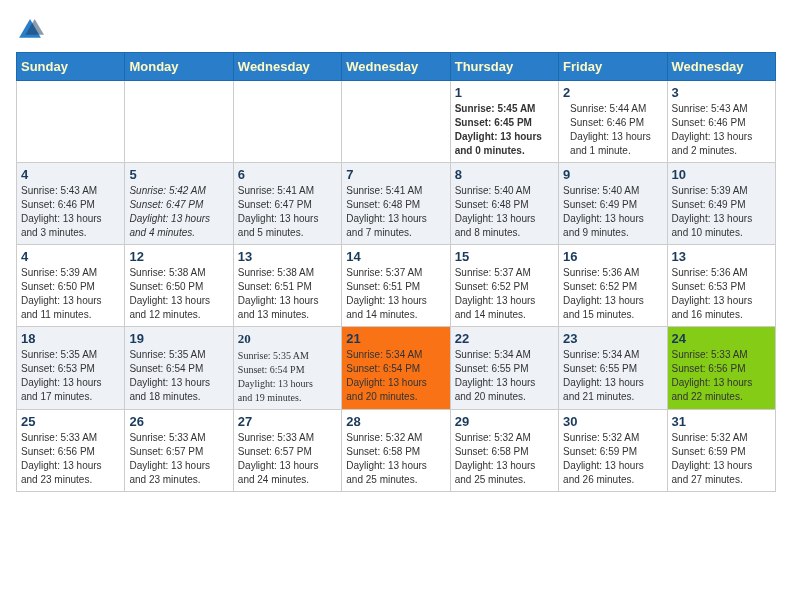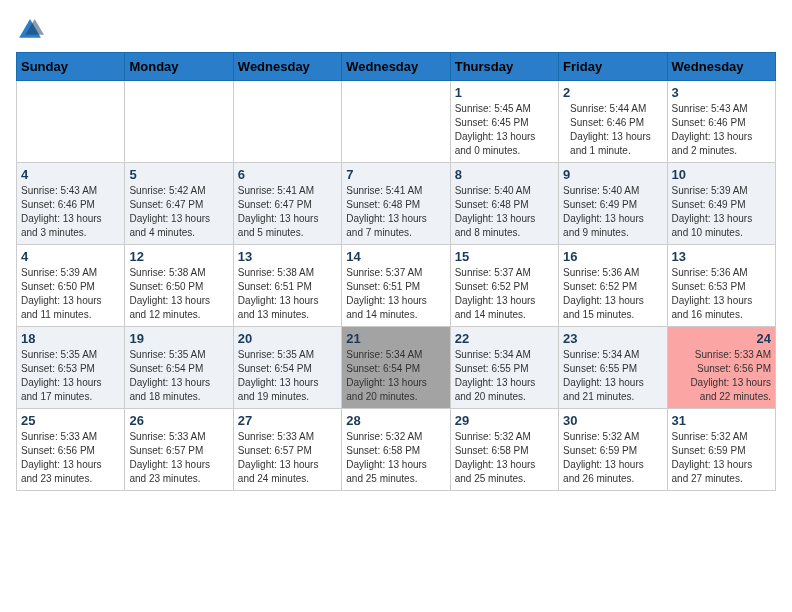--- a/index.html
+++ b/index.html
@@ -46,21 +46,21 @@
       font-size: 16px;
       color: #333;
     }
     .calendar {
       width: 100%;
       border-collapse: collapse;
       font-size: 11px;
     }
     .calendar th {
       background: #2a7dc9;
-      color: #000000;
+      color: #fef9c3;
       padding: 6px 4px;
       text-align: left;
       font-size: 13px;
       font-weight: bold;
       border: 1px solid #1a6ab0;
     }
     .calendar td {
       border: 1px solid #ccc;
       vertical-align: top;
       padding: 4px;
@@ -119,21 +119,21 @@
       </tr>
   </thead>
   <tbody id="calendar-body">
   <tr>
         <td class="empty"></td>
         <td class="empty"></td>
         <td class="empty"></td>
         <td class="empty"></td>
         <td>
           <div class="day-number">1</div>
-          <div class="day-info" style="white-space: pre-line;">Sunrise: 5:45 AM
+          <div class="day-info" style="white-space: pre-line; font-weight: bold;">Sunrise: 5:45 AM
 Sunset: 6:45 PM
 Daylight: 13 hours
 and 0 minutes.</div>
         </td>
         <td>
           <div class="day-number">2</div>
           <div class="day-info" style="white-space: pre-line; margin-left: 7px;">Sunrise: 5:44 AM
 Sunset: 6:46 PM
 Daylight: 13 hours
 and 1 minute.</div>
@@ -149,21 +149,21 @@
       <tr>
         <td style="background: rgb(238, 242, 247);">
           <div class="day-number">4</div>
           <div class="day-info" style="white-space: pre-line;">Sunrise: 5:43 AM
 Sunset: 6:46 PM
 Daylight: 13 hours
 and 3 minutes.</div>
         </td>
         <td style="background: rgb(238, 242, 247);">
           <div class="day-number">5</div>
-          <div class="day-info" style="white-space: pre-line;">Sunrise: 5:42 AM
+          <div class="day-info" style="white-space: pre-line; font-style: italic;">Sunrise: 5:42 AM
 Sunset: 6:47 PM
 Daylight: 13 hours
 and 4 minutes.</div>
         </td>
         <td style="background: rgb(238, 242, 247);">
           <div class="day-number">6</div>
           <div class="day-info" style="white-space: pre-line;">Sunrise: 5:41 AM
 Sunset: 6:47 PM
 Daylight: 13 hours
 and 5 minutes.</div>
@@ -256,49 +256,49 @@
 Daylight: 13 hours
 and 17 minutes.</div>
         </td>
         <td style="background: rgb(238, 242, 247); margin-top: 24px;">
           <div class="day-number">19</div>
           <div class="day-info" style="white-space: pre-line;">Sunrise: 5:35 AM
 Sunset: 6:54 PM
 Daylight: 13 hours
 and 18 minutes.</div>
         </td>
-        <td style="background: rgb(238, 242, 247);">
+        <td style="background: rgb(238, 242, 247); font-family: Liberation Serif, serif;">
           <div class="day-number">20</div>
           <div class="day-info" style="white-space: pre-line;">Sunrise: 5:35 AM
 Sunset: 6:54 PM
 Daylight: 13 hours
 and 19 minutes.</div>
         </td>
-        <td style="background: #a3a3a3;">
+        <td style="background: #f97316;">
           <div class="day-number">21</div>
           <div class="day-info" style="white-space: pre-line;">Sunrise: 5:34 AM
 Sunset: 6:54 PM
 Daylight: 13 hours
 and 20 minutes.</div>
         </td>
         <td style="background: rgb(238, 242, 247);">
           <div class="day-number">22</div>
           <div class="day-info" style="white-space: pre-line;">Sunrise: 5:34 AM
 Sunset: 6:55 PM
 Daylight: 13 hours
 and 20 minutes.</div>
         </td>
         <td style="background: rgb(238, 242, 247);">
           <div class="day-number">23</div>
           <div class="day-info" style="white-space: pre-line;">Sunrise: 5:34 AM
 Sunset: 6:55 PM
 Daylight: 13 hours
 and 21 minutes.</div>
         </td>
-        <td style="background: #fca5a5; text-align: right;">
+        <td style="background: #84cc16;">
           <div class="day-number">24</div>
           <div class="day-info" style="white-space: pre-line;">Sunrise: 5:33 AM
 Sunset: 6:56 PM
 Daylight: 13 hours
 and 22 minutes.</div>
         </td>
       </tr>
       <tr>
         <td>
           <div class="day-number">25</div>

